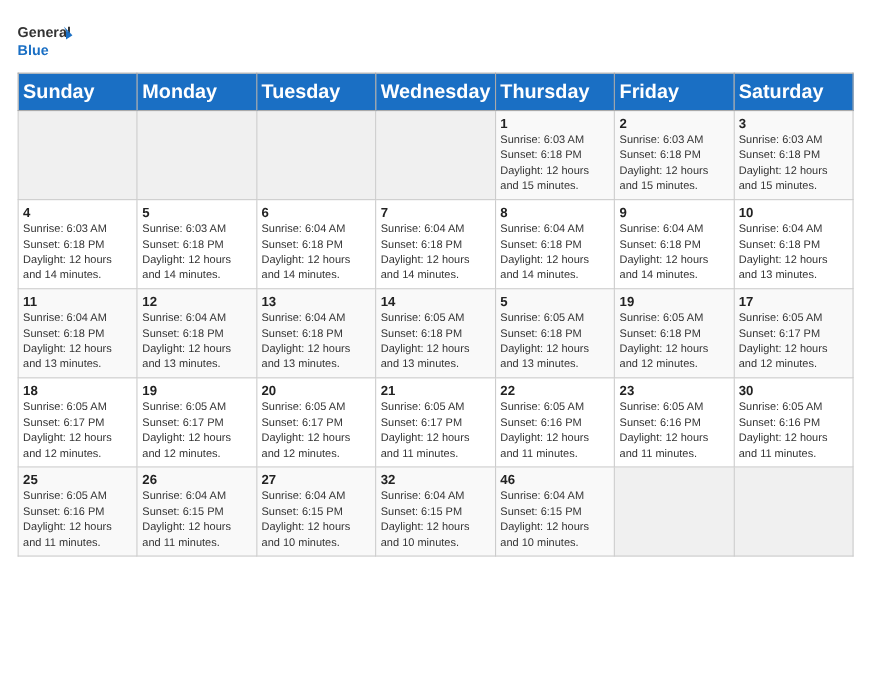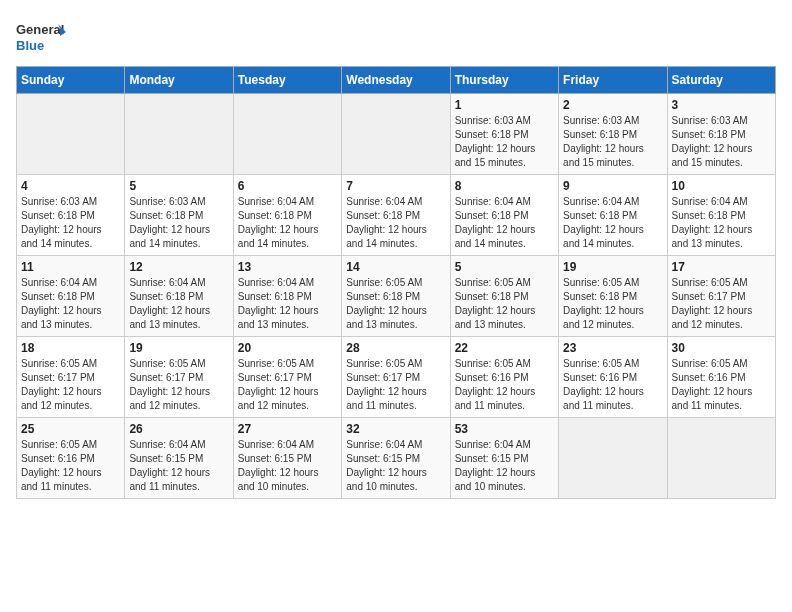--- a/index.html
+++ b/index.html
@@ -36,21 +36,21 @@
     table {
       width: 100%;
       border-collapse: collapse;
       font-size: 11px;
     }
     thead tr th {
       background-color: #1a6fc4;
       color: #fff;
       padding: 6px 4px;
       text-align: left;
-      font-size: 12px;
+      font-size: 18px;
       border: 1px solid #aaa;
     }
     tbody tr td {
       border: 1px solid #ccc;
       padding: 4px;
       vertical-align: top;
       width: calc(100% / 7);
       height: 80px;
       background: #fff;
     }
@@ -248,21 +248,21 @@
 and 12 minutes.</div>
         </td>
         <td>
           <div class="day-num">20</div>
           <div class="day-info" style="white-space: pre-line;">Sunrise: 6:05 AM
 Sunset: 6:17 PM
 Daylight: 12 hours
 and 12 minutes.</div>
         </td>
         <td>
-          <div class="day-num">28</div>
+          <div class="day-num">21</div>
           <div class="day-info" style="white-space: pre-line;">Sunrise: 6:05 AM
 Sunset: 6:17 PM
 Daylight: 12 hours
 and 11 minutes.</div>
         </td>
         <td>
           <div class="day-num">22</div>
           <div class="day-info" style="white-space: pre-line;">Sunrise: 6:05 AM
 Sunset: 6:16 PM
 Daylight: 12 hours
@@ -306,21 +306,21 @@
 and 10 minutes.</div>
         </td>
         <td>
           <div class="day-num">32</div>
           <div class="day-info" style="white-space: pre-line;">Sunrise: 6:04 AM
 Sunset: 6:15 PM
 Daylight: 12 hours
 and 10 minutes.</div>
         </td>
         <td>
-          <div class="day-num">53</div>
+          <div class="day-num">46</div>
           <div class="day-info" style="white-space: pre-line;">Sunrise: 6:04 AM
 Sunset: 6:15 PM
 Daylight: 12 hours
 and 10 minutes.</div>
         </td>
         <td class="empty"></td>
         <td class="empty"></td>
       </tr>
     </tbody>
 </table>

